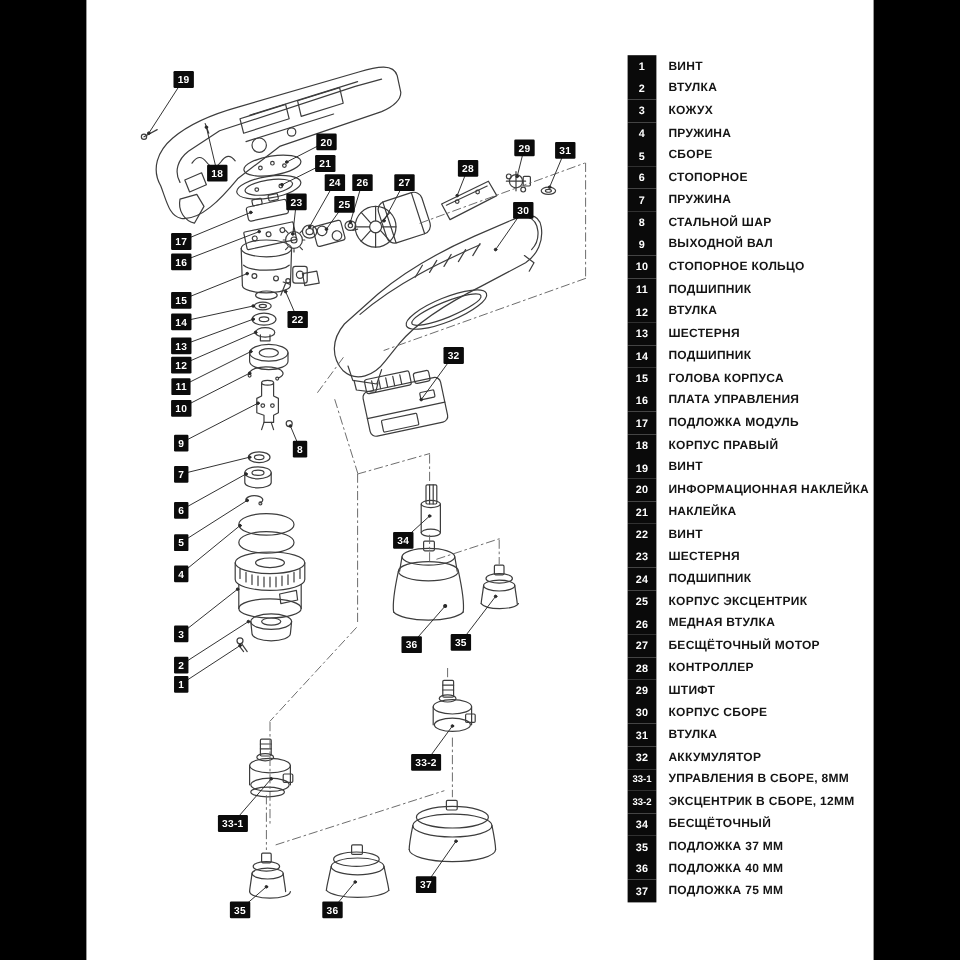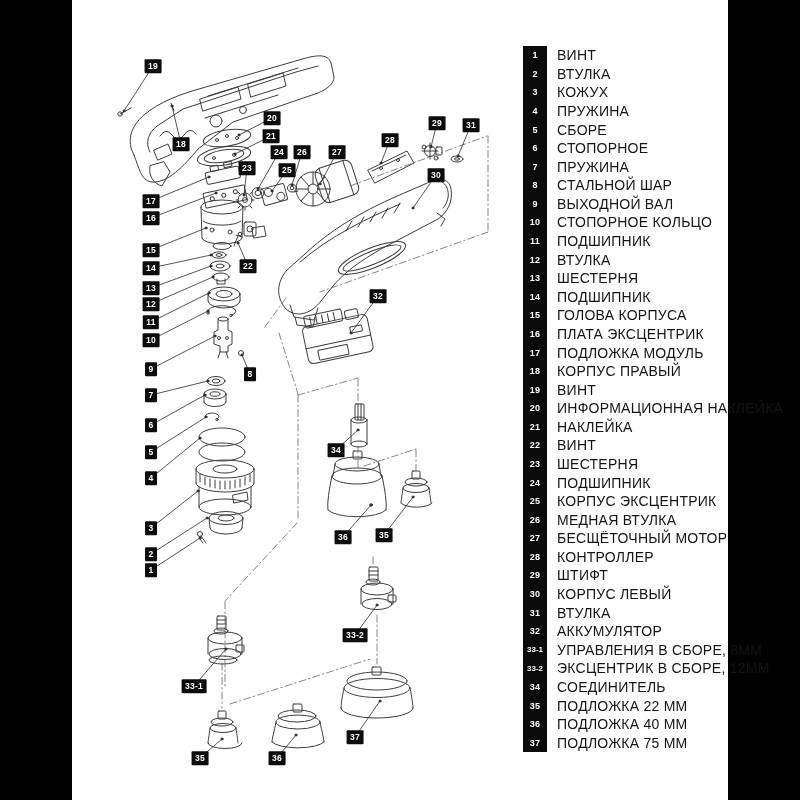--- a/index.html
+++ b/index.html
@@ -23,21 +23,21 @@
   
   #legend{position:absolute;left:523px;top:46px;z-index:4;}
   .lrow{display:flex;align-items:center;height:18.58px;}
   .lnum{
     width:24px;height:18.58px;background:#0a0a0a;color:#fff;
     display:flex;align-items:center;justify-content:center;
     font-size:9px;font-weight:700;flex:0 0 24px;letter-spacing:.2px;
   }
   .lnum.wide{font-size:8px;letter-spacing:0;}
   .llabel{
-    margin-left:10px;font-size:14px;font-weight:400;color:#141414;
+    margin-left:10px;font-size:10px;font-weight:700;color:#141414;
     letter-spacing:.25px;white-space:nowrap;
   }
 </style>
 </head>
 <body>
 
 <div id="left-bar" class="side-bar"></div>
 <div id="right-bar" class="side-bar"></div>
 
 <svg id="art-svg" width="800" height="800" viewBox="0 0 800 800" fill="none" stroke="#3d3d3d" stroke-width="1" stroke-linejoin="round" stroke-linecap="round">
@@ -464,21 +464,21 @@
     <div class="lrow">
       <div class="lnum">14</div>
       <div class="llabel">ПОДШИПНИК</div>
     </div>
     <div class="lrow">
       <div class="lnum">15</div>
       <div class="llabel">ГОЛОВА КОРПУСА</div>
     </div>
     <div class="lrow">
       <div class="lnum">16</div>
-      <div class="llabel">ПЛАТА ЭКСЦЕНТРИК</div>
+      <div class="llabel">ПЛАТА УПРАВЛЕНИЯ</div>
     </div>
     <div class="lrow">
       <div class="lnum">17</div>
       <div class="llabel">ПОДЛОЖКА МОДУЛЬ</div>
     </div>
     <div class="lrow">
       <div class="lnum">18</div>
       <div class="llabel">КОРПУС ПРАВЫЙ</div>
     </div>
     <div class="lrow">
@@ -520,45 +520,45 @@
     <div class="lrow">
       <div class="lnum">28</div>
       <div class="llabel">КОНТРОЛЛЕР</div>
     </div>
     <div class="lrow">
       <div class="lnum">29</div>
       <div class="llabel">ШТИФТ</div>
     </div>
     <div class="lrow">
       <div class="lnum">30</div>
-      <div class="llabel">КОРПУС ЛЕВЫЙ</div>
+      <div class="llabel">КОРПУС СБОРЕ</div>
     </div>
     <div class="lrow">
       <div class="lnum">31</div>
       <div class="llabel">ВТУЛКА</div>
     </div>
     <div class="lrow">
       <div class="lnum">32</div>
       <div class="llabel">АККУМУЛЯТОР</div>
     </div>
     <div class="lrow">
       <div class="lnum wide">33-1</div>
       <div class="llabel">УПРАВЛЕНИЯ В СБОРЕ, 8ММ</div>
     </div>
     <div class="lrow">
       <div class="lnum wide">33-2</div>
       <div class="llabel">ЭКСЦЕНТРИК В СБОРЕ, 12ММ</div>
     </div>
     <div class="lrow">
       <div class="lnum">34</div>
-      <div class="llabel">СОЕДИНИТЕЛЬ</div>
+      <div class="llabel">БЕСЩЁТОЧНЫЙ</div>
     </div>
     <div class="lrow">
       <div class="lnum">35</div>
-      <div class="llabel">ПОДЛОЖКА 22 ММ</div>
+      <div class="llabel">ПОДЛОЖКА 37 ММ</div>
     </div>
     <div class="lrow">
       <div class="lnum">36</div>
       <div class="llabel">ПОДЛОЖКА 40 ММ</div>
     </div>
     <div class="lrow">
       <div class="lnum">37</div>
       <div class="llabel">ПОДЛОЖКА 75 ММ</div>
     </div>
   </div>

